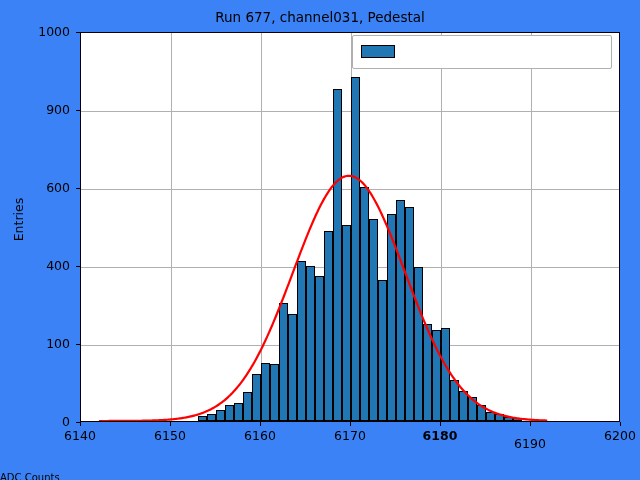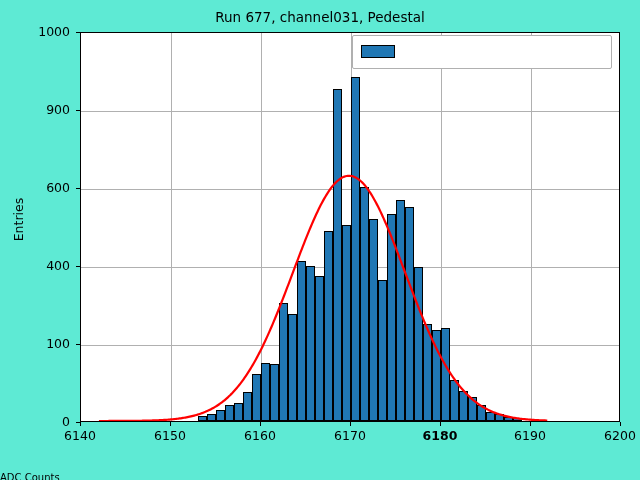--- a/index.html
+++ b/index.html
@@ -2,21 +2,21 @@
 <html><head>
 <meta charset="utf-8">
 <style>
   html,body{margin:0;padding:0;}
   body{
     width:640px;height:480px;
     background:#ffffff;
     font-family:"DejaVu Sans","Liberation Sans",sans-serif;
     overflow:hidden;
   }
-  #figure{position:relative;width:640px;height:480px;background:#5eead4;}
+  #figure{position:relative;width:640px;height:480px;background:#3b82f6;}
 
   
   #chart-title{
     position:absolute;left:0;top:9px;width:640px;
     text-align:center;font-size:13.5px;color:#000000;
     letter-spacing:0px;
   }
 
   
   #plot-area{
@@ -155,21 +155,21 @@
       <div class="ticklabel-x" style="left: 45px;">6140</div>
       <div class="tick-x" style="left: 170px;"></div>
       <div class="ticklabel-x" style="left: 135px;">6150</div>
       <div class="tick-x" style="left: 260px;"></div>
       <div class="ticklabel-x" style="left: 225px;">6160</div>
       <div class="tick-x" style="left: 350px;"></div>
       <div class="ticklabel-x" style="left: 315px;">6170</div>
       <div class="tick-x" style="left: 440px;"></div>
       <div class="ticklabel-x" style="left: 405px; font-weight: bold;">6180</div>
       <div class="tick-x" style="left: 530px;"></div>
-      <div class="ticklabel-x" style="left: 495px;">6190</div>
+      <div class="ticklabel-x" style="left: 495px; margin-top: 8px;">6190</div>
       <div class="tick-x" style="left: 620px;"></div>
       <div class="ticklabel-x" style="left: 585px;">6200</div>
       <div class="tick-y" style="top: 422px;"></div>
       <div class="ticklabel-y" style="left: 16px; top: 414px;">0</div>
       <div class="tick-y" style="top: 344px;"></div>
       <div class="ticklabel-y" style="left: 16px; top: 336px;">100</div>
       <div class="tick-y" style="top: 266px;"></div>
       <div class="ticklabel-y" style="left: 16px; top: 258px;">400</div>
       <div class="tick-y" style="top: 188px;"></div>
       <div class="ticklabel-y" style="left: 16px; top: 180px;">600</div>

